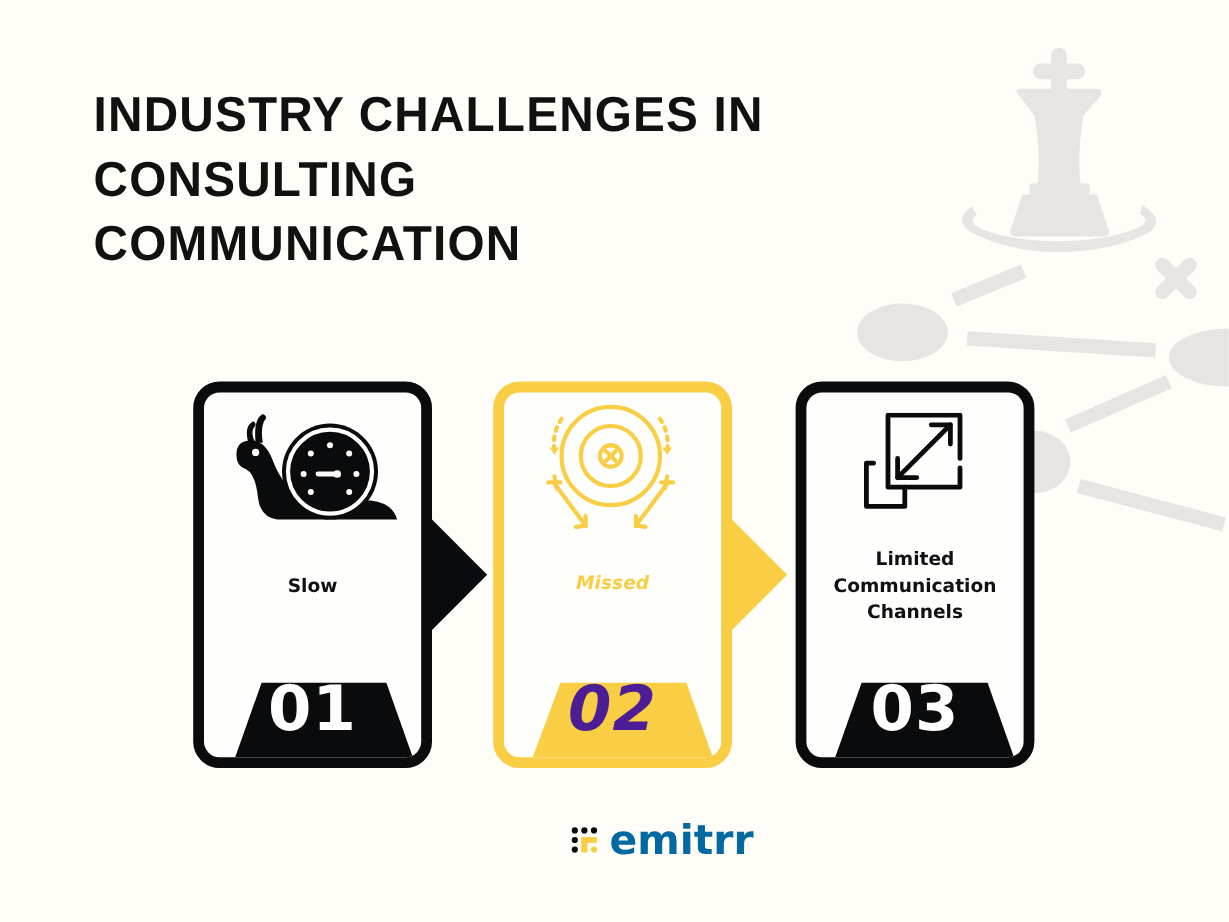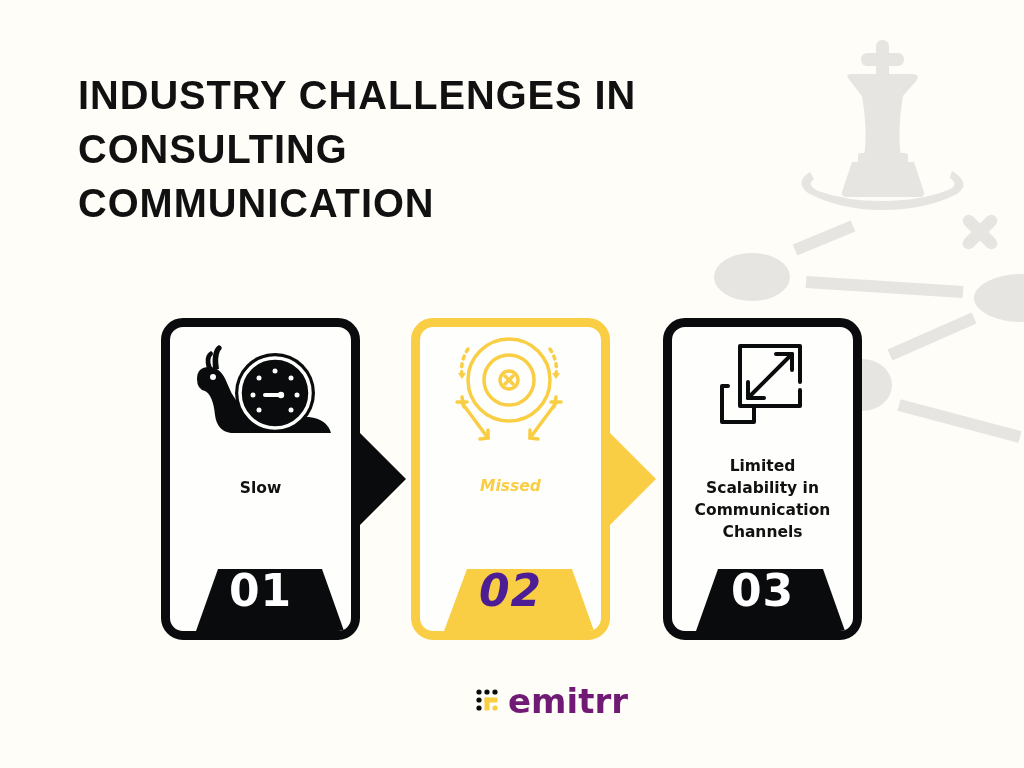--- a/index.html
+++ b/index.html
@@ -25,29 +25,29 @@
   .card-icon { position:absolute; left:0; right:0; top:16px; display:flex; justify-content:center; }
   .card-label {
     position:absolute; left:8px; right:8px; text-align:center;
     font-family:"DejaVu Sans", sans-serif; font-weight:700; font-size:15.5px; line-height:22px;
     color:#111111;
   }
   .card.yellow .card-label { color:#F9CE44; }
   .trap { position:absolute; left:0; top:0; width:181px; height:304px; }
   .num {
     position:absolute; left:0; right:0; bottom:14px; text-align:center;
-    font-family:"DejaVu Sans", sans-serif; font-weight:700; font-size:44px; line-height:52px;
+    font-family:"DejaVu Sans", sans-serif; font-weight:700; font-size:52px; line-height:52px;
     color:#FFFFFF; letter-spacing:1px;
   }
   .card.yellow .num { color:#4c1d95; }
   .arrow { position:absolute; width:0; height:0; border-top:46px solid transparent; border-bottom:46px solid transparent; }
   .logo { position:absolute; left:476px; top:684px; display:flex; align-items:center; gap:8px; }
   .logo-word {
     font-family:"DejaVu Sans", sans-serif; font-weight:700; font-size:34px; line-height:34px;
-    color:#701a75; letter-spacing:0px; position:relative;
+    color:#0369a1; letter-spacing:0px; position:relative;
   }
 </style>
 </head>
 <body>
 
 <svg class="bg-art" viewBox="0 0 1024 768">
   <g fill="#E6E5E1" stroke="none">
 
     <rect x="876" y="40" width="13" height="40" rx="6"></rect>
     <rect x="861" y="53" width="43" height="13" rx="6"></rect>
@@ -168,21 +168,20 @@
         <path d="M80 46 L80 62 L20 62 L20 2 L80 2 L80 38"></path>
         <path d="M8 42 L2 42 L2 78 L34 78 L34 62"></path>
         <line x1="28" y1="54" x2="72" y2="10"></line>
         <polyline points="56,10 72,10 72,26"></polyline>
         <polyline points="28,38 28,54 44,54"></polyline>
       </g>
     </svg>
   </div>
   <div class="card-label" style="top:128px;">
     <div>Limited</div>
-    <div>Scalability in</div>
     <div>Communication</div>
     <div>Channels</div>
   </div>
   <div class="num">03</div>
 </div>
 
 <div class="logo">
   <svg width="24" height="24" viewBox="0 0 24 24">
     <g fill="#0A0B0D">
       <circle cx="3" cy="3" r="2.6"></circle>

